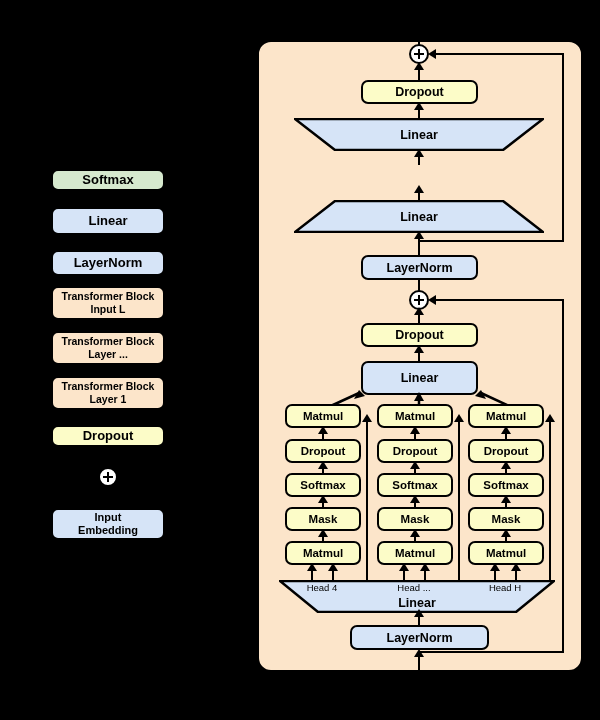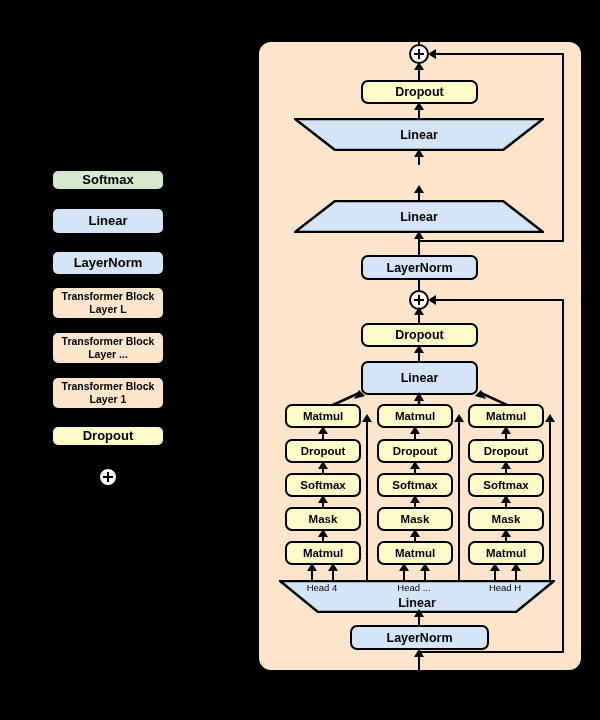--- a/index.html
+++ b/index.html
@@ -67,40 +67,44 @@
   <div class="node b-blue left-node" style="top:207px;height:28px;">
     <span class="lbl">Linear</span>
   </div>
 
   <div class="node b-blue left-node" style="top:250px;height:26px;">
     <span class="lbl">LayerNorm</span>
   </div>
 
   <div class="node b-orange left-node two-line" style="top:286px;height:34px;flex-direction:column;">
     <span class="lbl">Transformer Block</span>
-    <span class="lbl">Layer L</span>
+    <span class="lbl">Input L</span>
   </div>
 
   <div class="node b-orange left-node two-line" style="top:331px;height:34px;flex-direction:column;">
     <span class="lbl">Transformer Block</span>
     <span class="lbl">Layer ...</span>
   </div>
 
   <div class="node b-orange left-node two-line" style="top:376px;height:34px;flex-direction:column;">
     <span class="lbl">Transformer Block</span>
     <span class="lbl">Layer 1</span>
   </div>
 
   <div class="node b-yellow left-node" style="top:425px;height:22px;">
     <span class="lbl">Dropout</span>
   </div>
 
 
   <div class="plus" style="left:98px;top:467px;"></div>
 
+  <div class="node b-blue left-node two-line" style="top:508px;height:32px;flex-direction:column;font-size:11px;">
+    <span class="lbl">Input</span>
+    <span class="lbl">Embedding</span>
+  </div>
 
   <div id="panel"></div>
 
   <div class="ln vln" style="left:418px;top:0px;height:40px;"></div>
 
   <div class="ln vln" style="left:418px;top:40px;height:6px;"></div>
   <div class="plus" style="left:409px;top:44px;"></div>
 
   <div class="ln hln" style="left:434px;top:53px;width:130px;"></div>
   <div class="arrowleft" style="left:428px;top:49px;"></div>

